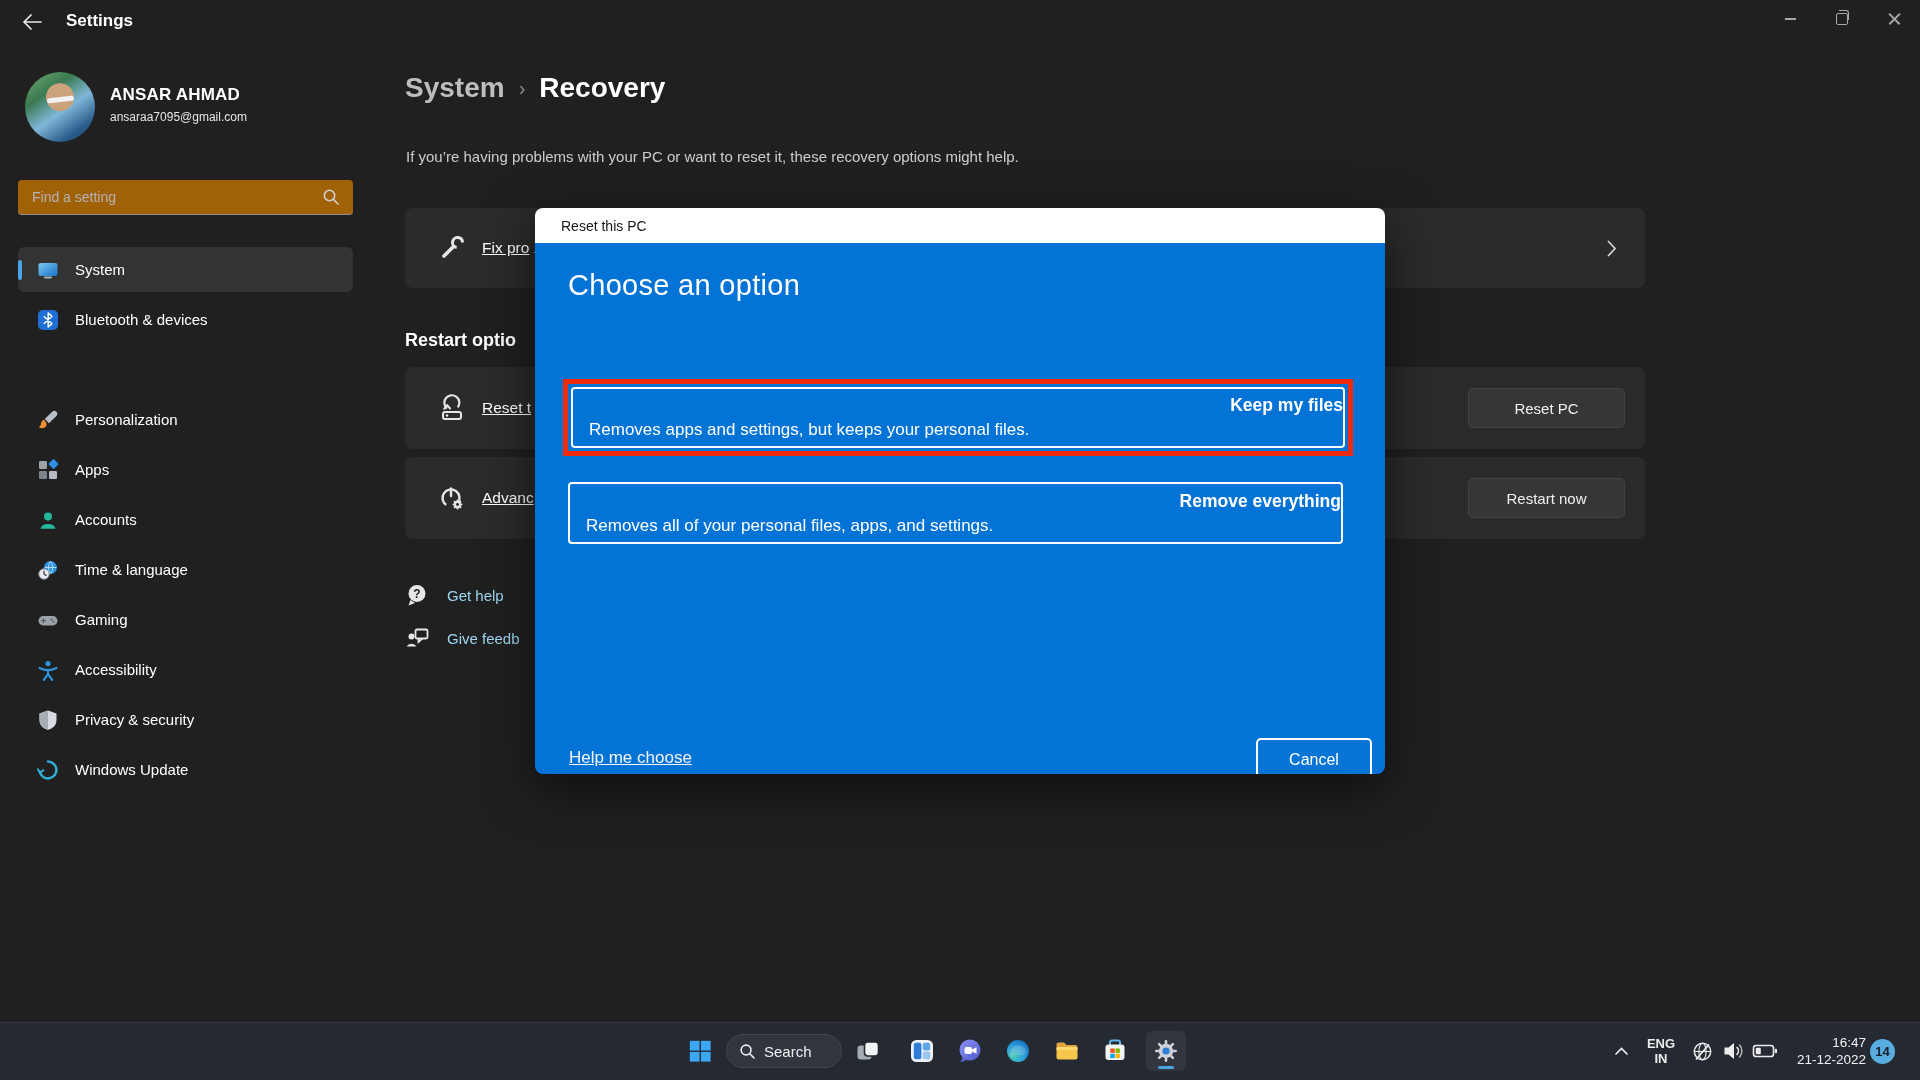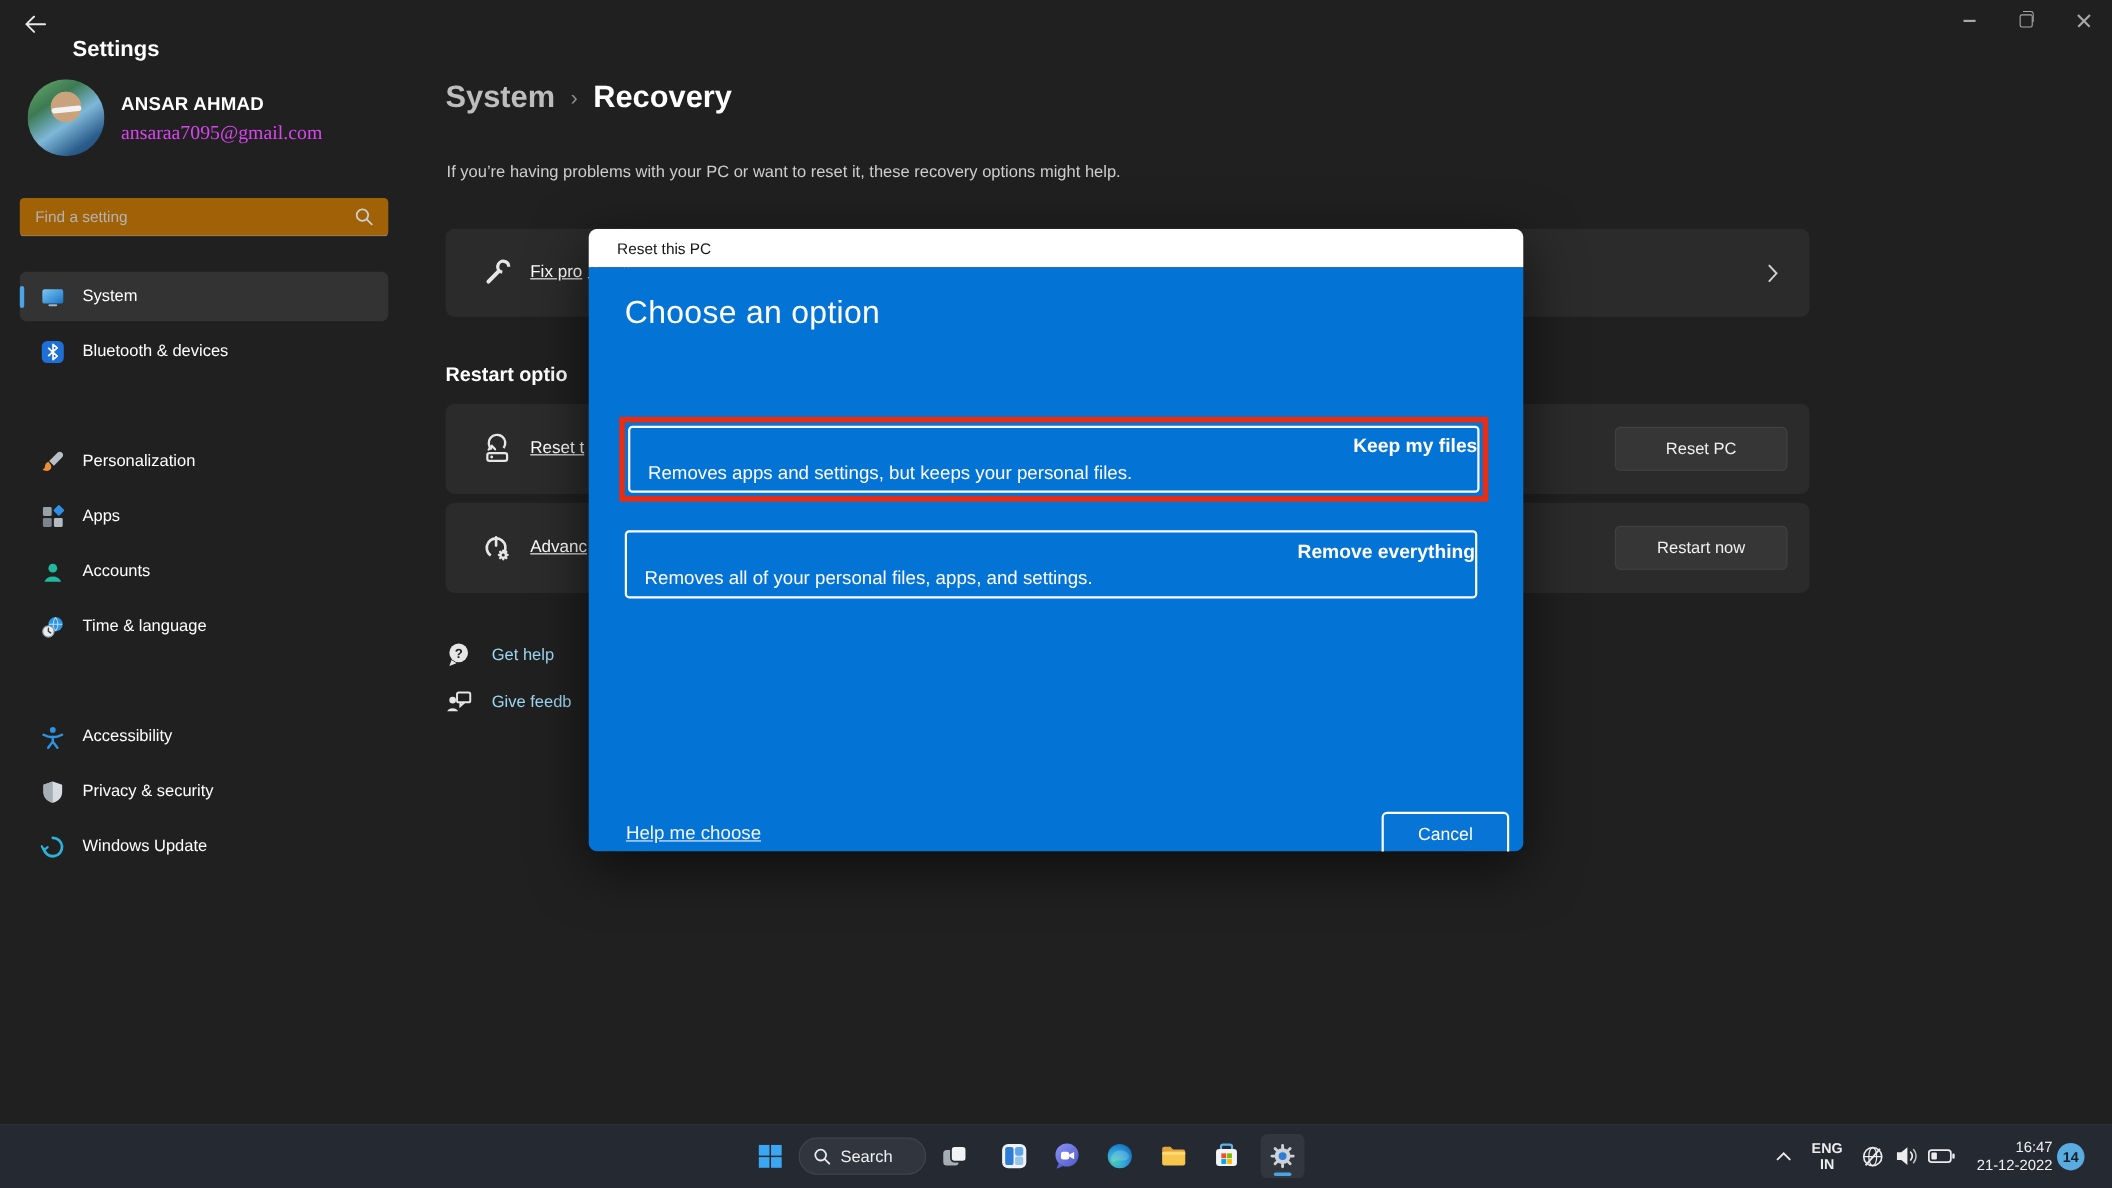--- a/index.html
+++ b/index.html
@@ -2,40 +2,40 @@
 <html><head>
 <meta charset="utf-8">
 <style>
   html,body{margin:0;padding:0;background:#000;}
   .screen{position:relative;width:1920px;height:1080px;background:#202020;overflow:hidden;
           font-family:"Liberation Sans",sans-serif;color:#fff;}
 
   
   .titlebar{position:absolute;top:0;left:0;width:100%;height:42px;}
   .back-btn{position:absolute;left:14px;top:8px;width:36px;height:28px;display:flex;align-items:center;justify-content:center;cursor:pointer;}
-  .app-title{position:absolute;left:66px;top:0;height:42px;display:flex;align-items:center;font-size:20px;font-weight:700;margin-top:24px;}
+  .app-title{position:absolute;left:66px;top:0;height:42px;display:flex;align-items:center;font-size:17px;font-weight:700;}
   .win-controls{position:absolute;right:0;top:0;height:42px;display:flex;}
   .wc{width:52px;height:38px;display:flex;align-items:center;justify-content:center;}
   .wc-min i{display:block;width:11px;height:2px;background:#a8a8a8;}
   .wc-max i{display:block;width:10px;height:10px;border:1.5px solid #a8a8a8;border-radius:2px;position:relative;}
   .wc-max i::after{content:"";position:absolute;left:2px;top:-4.5px;width:9px;height:9px;border:1.5px solid #a8a8a8;border-left:none;border-bottom:none;border-radius:0 3px 0 0;}
   .wc-close{position:relative;}
   .wc-close i{position:relative;display:block;width:15px;height:15px;}
   .wc-close i::before,.wc-close i::after{content:"";position:absolute;left:0;top:6.5px;width:15px;height:1.6px;background:#a8a8a8;}
   .wc-close i::before{transform:rotate(45deg);}
   .wc-close i::after{transform:rotate(-45deg);}
 
   
   .avatar{position:absolute;left:25px;top:72px;width:70px;height:70px;border-radius:50%;overflow:hidden;
     background:
       radial-gradient(circle at 50% 36%, #caa27c 0 24%, rgba(0,0,0,0) 25%),
       linear-gradient(145deg,#6fae6f 0%,#3c7a52 30%,#7fb7d8 55%,#2b5d8c 80%,#1d3f63 100%);}
   .avatar::after{content:"";position:absolute;left:22px;top:25px;width:27px;height:5px;background:#f2f2f2;border-radius:3px;transform:rotate(-6deg);}
   .profile-name{position:absolute;left:110px;top:85px;font-size:17px;font-weight:700;letter-spacing:.2px;}
-  .profile-email{position:absolute;left:110px;top:110px;font-size:18px;color:#d946ef;font-family:Liberation Serif, serif;}
+  .profile-email{position:absolute;left:110px;top:110px;font-size:12px;color:#e5e5e5;}
 
   .search-box{position:absolute;left:18px;top:180px;width:335px;height:35px;background:#a16207;border:none;
     border-bottom:1.5px solid #8f8f8f;border-radius:4px;color:#fff;font-size:14px;padding:0 36px 0 14px;
     font-family:"Liberation Sans",sans-serif;box-sizing:border-box;}
   .search-box::placeholder{color:#b3b3b3;}
   .search-glyph{position:absolute;left:322px;top:188px;pointer-events:none;}
 
   .nav-item{position:absolute;left:18px;width:335px;height:45px;border-radius:6px;display:flex;align-items:center;cursor:pointer;}
   .nav-item.sel{background:#333333;}
   .accent{position:absolute;left:0;top:12.5px;width:3.5px;height:20px;border-radius:2px;background:#4ba3e8;}
@@ -190,20 +190,31 @@
       <svg width="22" height="22" viewBox="0 0 22 22">
           <circle cx="13.5" cy="8.5" r="6.5" fill="#2f94e0"></circle>
           <path d="M7.5 8.5 h12 M13.5 2.4 a9.5 9.5 0 0 1 0 12.2 M13.5 2.4 a9.5 9.5 0 0 0 0 12.2" stroke="#bfe0f6" stroke-width="0.9" fill="none"></path>
           <circle cx="7" cy="15" r="5.2" fill="#e8ecf0"></circle>
           <circle cx="7" cy="15" r="5.2" fill="none" stroke="#8f979e" stroke-width="1"></circle>
           <path d="M7 12.2 V15 l2.1 1.4" stroke="#3a4148" stroke-width="1.3" fill="none" stroke-linecap="round"></path>
         </svg>
     </span>
     <span class="nav-label">Time &amp; language</span>
   </div>
+  <div class="nav-item" style="top:597px">
+    <span class="nav-ico">
+      <svg width="22" height="22" viewBox="0 0 22 22">
+          <rect x="1.5" y="7" width="19" height="9.5" rx="4.7" fill="#9aa2aa"></rect>
+          <path d="M6.5 9.8 v3.8 M4.6 11.7 h3.8" stroke="#565c63" stroke-width="1.3" stroke-linecap="round"></path>
+          <circle cx="14.6" cy="10.6" r="1" fill="#565c63"></circle>
+          <circle cx="16.5" cy="12.7" r="1" fill="#565c63"></circle>
+        </svg>
+    </span>
+    <span class="nav-label">Gaming</span>
+  </div>
   <div class="nav-item" style="top:647px">
     <span class="nav-ico">
       <svg width="22" height="22" viewBox="0 0 22 22">
           <circle cx="11" cy="4.6" r="2.6" fill="#2f94e0"></circle>
           <path d="M2.6 9 q8.4 4.4 16.8 0 M11 10.8 v4.4 M11 15.2 l-4.2 5.6 M11 15.2 l4.2 5.6" stroke="#2f94e0" stroke-width="2.2" fill="none" stroke-linecap="round"></path>
         </svg>
     </span>
     <span class="nav-label">Accessibility</span>
   </div>
   <div class="nav-item" style="top:697px">

